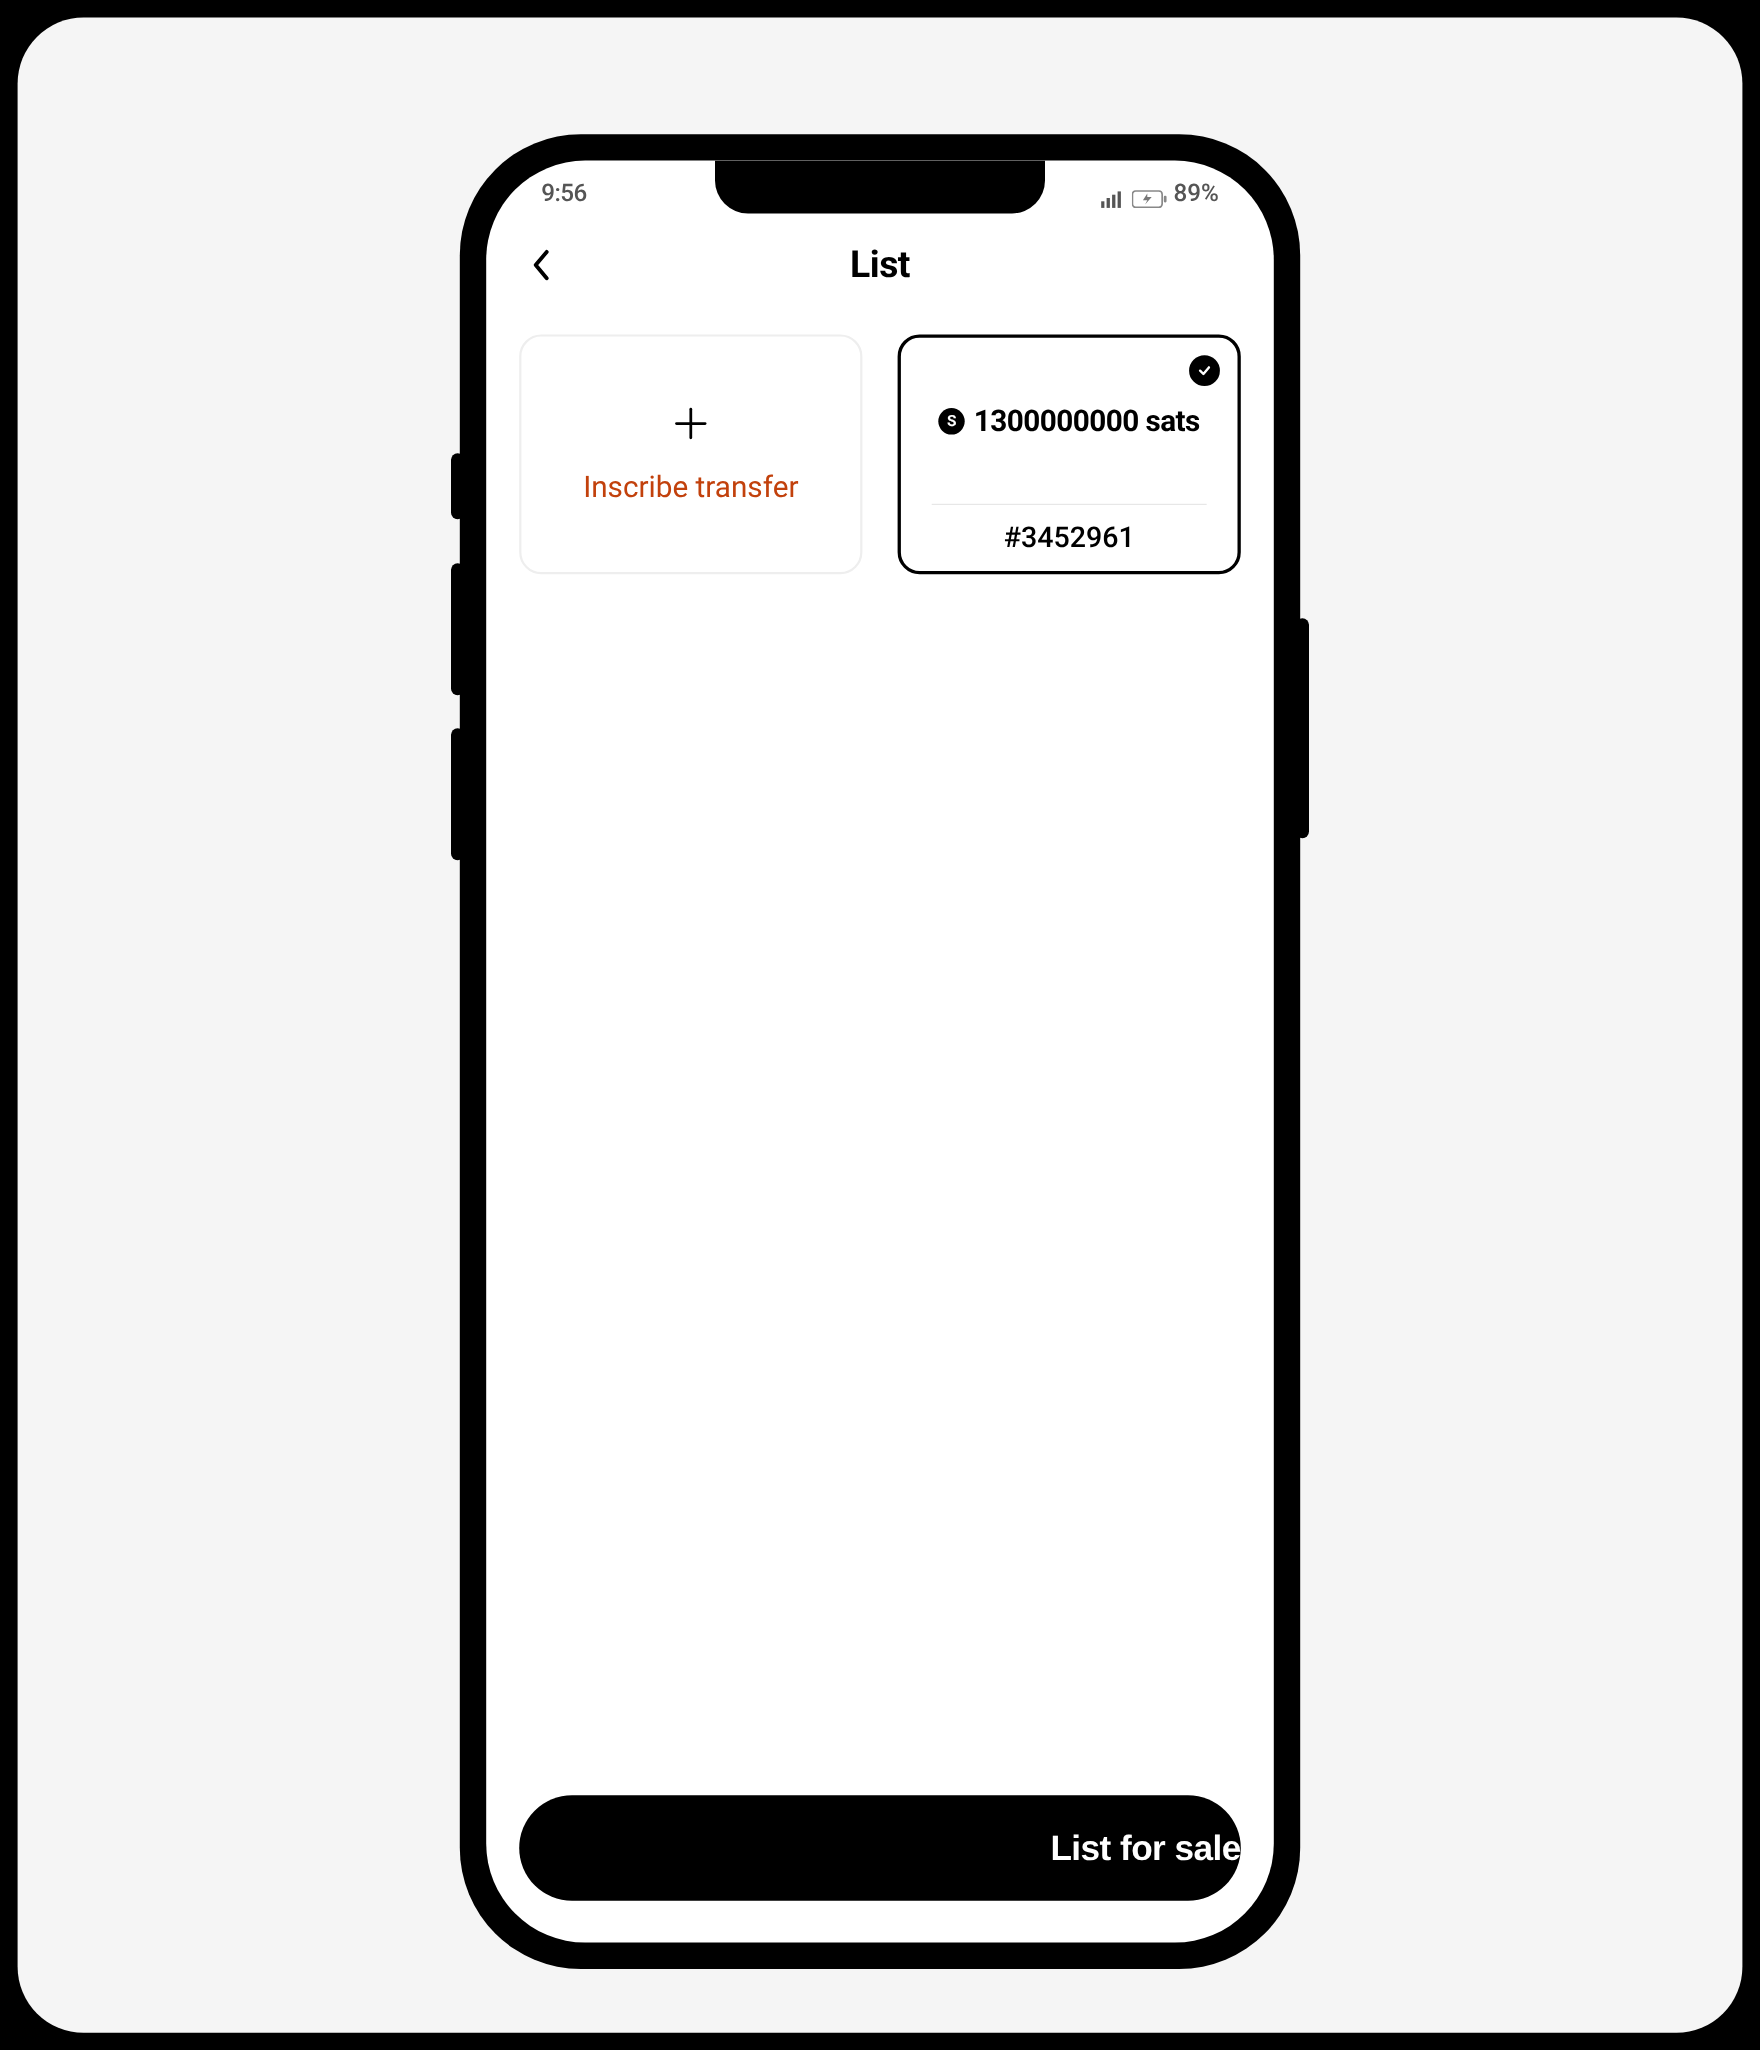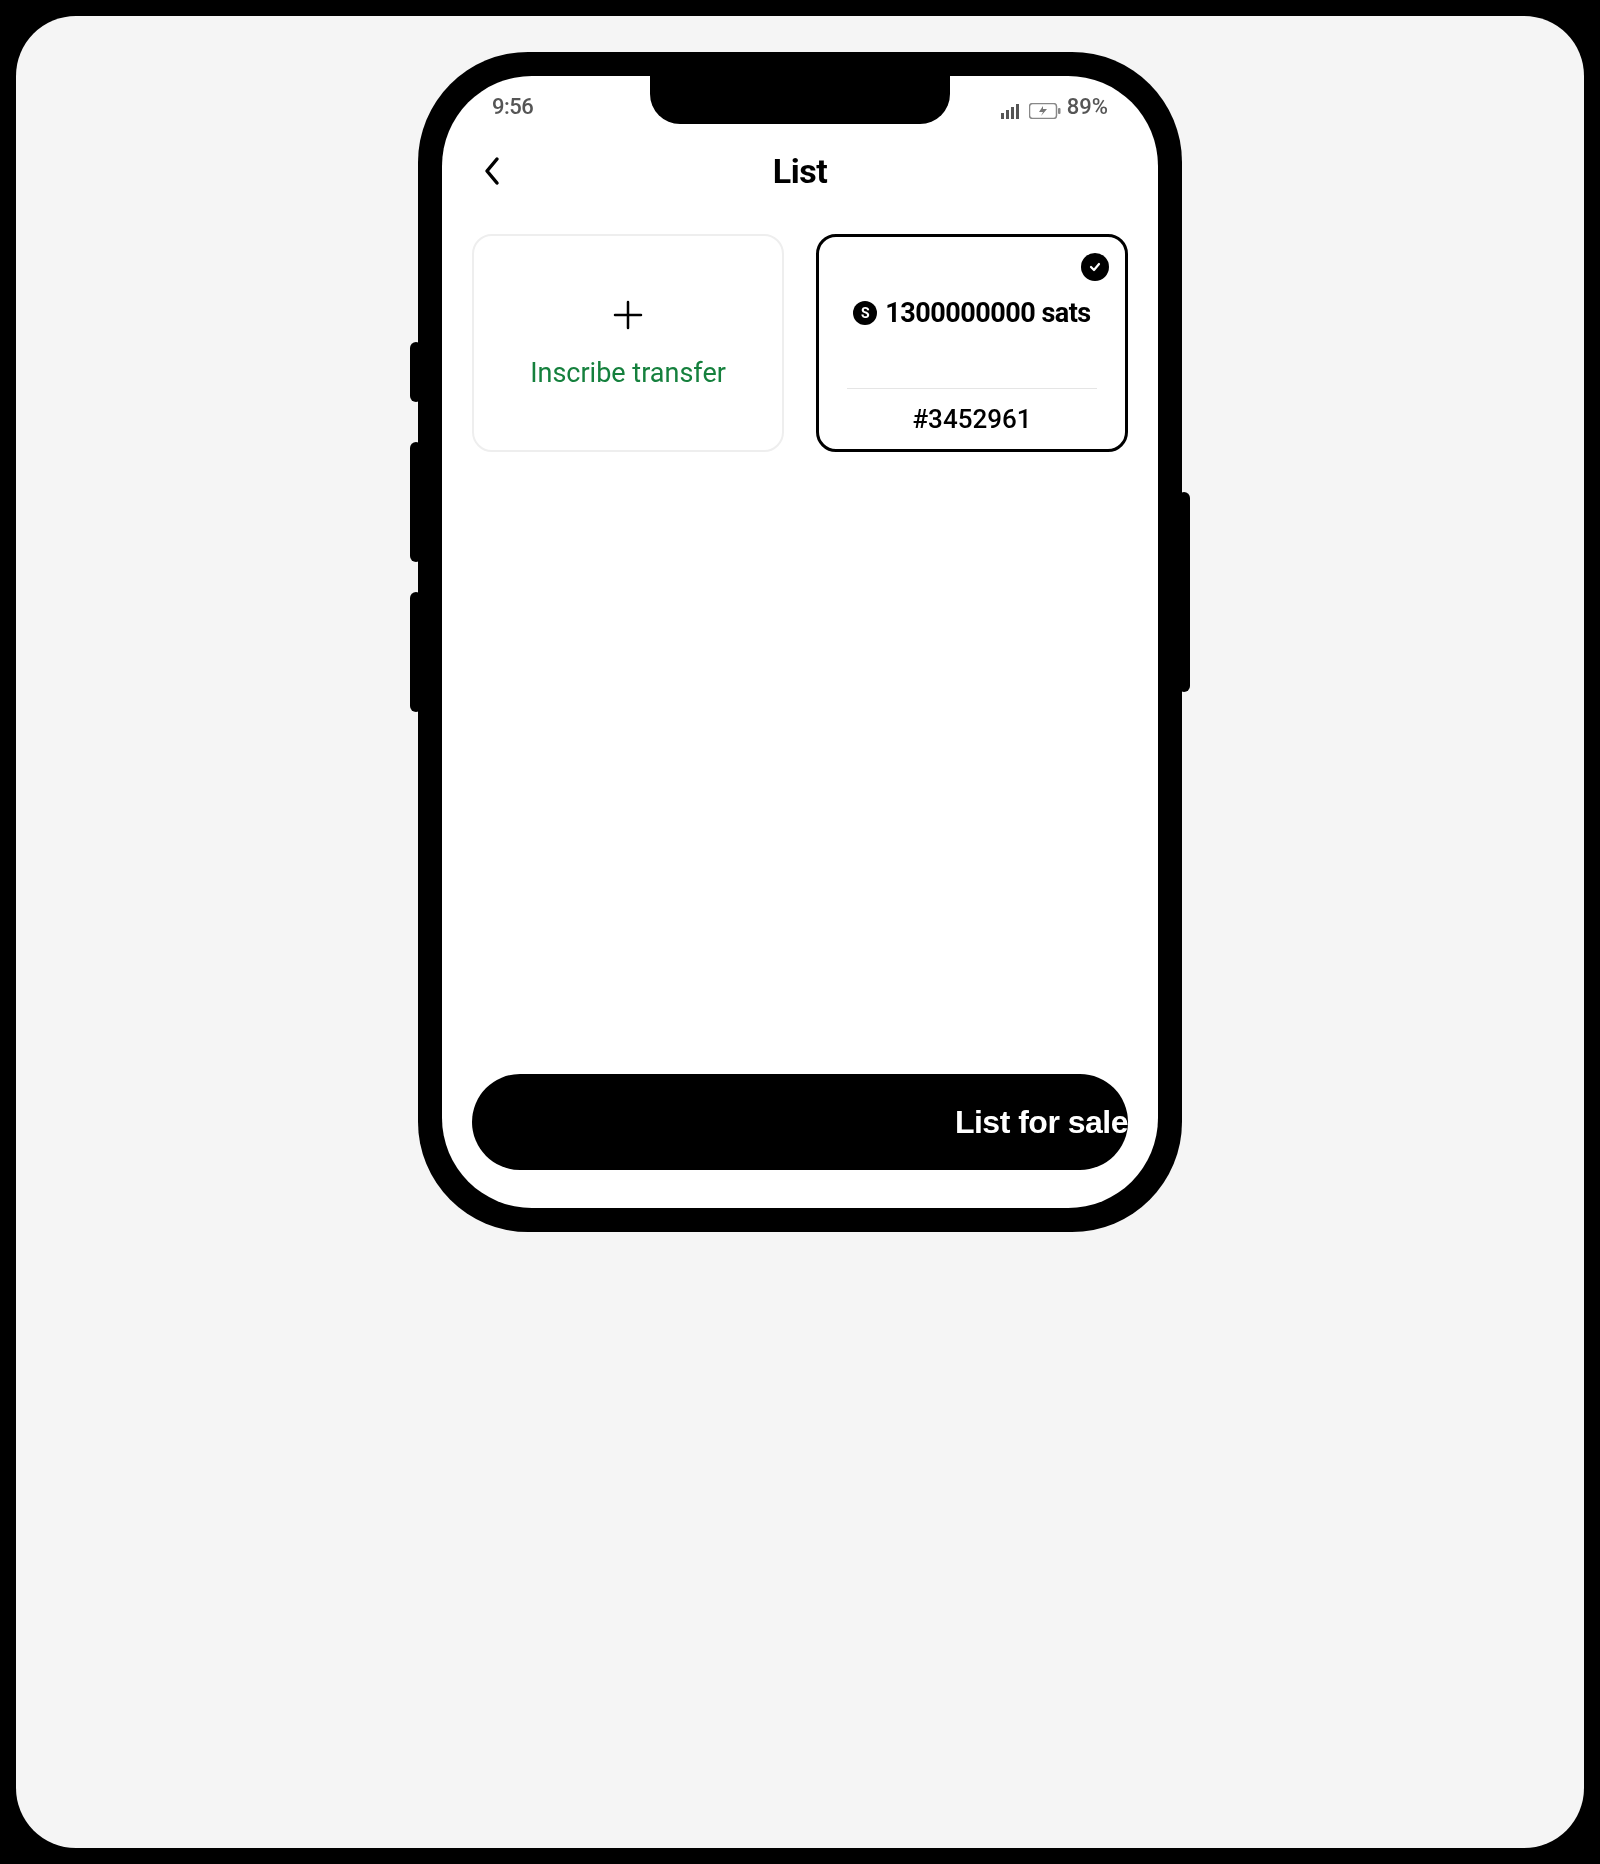--- a/index.html
+++ b/index.html
@@ -25,24 +25,24 @@
       border-radius: 60px;
       margin-top: 16px;
       display: flex;
       align-items: flex-start;
       justify-content: center;
       position: relative;
     }
     
     .phone-frame {
       width: 764px;
-      height: 1180px;
+      height: 1668px;
       background: #000;
       border-radius: 110px;
-      margin-top: 36px;
+      margin-top: 106px;
       padding: 24px;
       position: relative;
     }
     
     
     .side-button {
       position: absolute;
       background: #000;
       border-radius: 8px;
     }
@@ -141,21 +141,21 @@
     .plus-icon {
       font-size: 40px;
       font-weight: 300;
       color: #000;
       line-height: 1;
       margin-bottom: 20px;
     }
     
     .inscribe-label {
       font-size: 27px;
-      color: #15803d;
+      color: #c2410c;
       font-weight: 400;
     }
     
     .sats-card {
       border: 3px solid #000;
       background: #fff;
       display: flex;
       flex-direction: column;
       justify-content: space-between;
       padding: 0;

